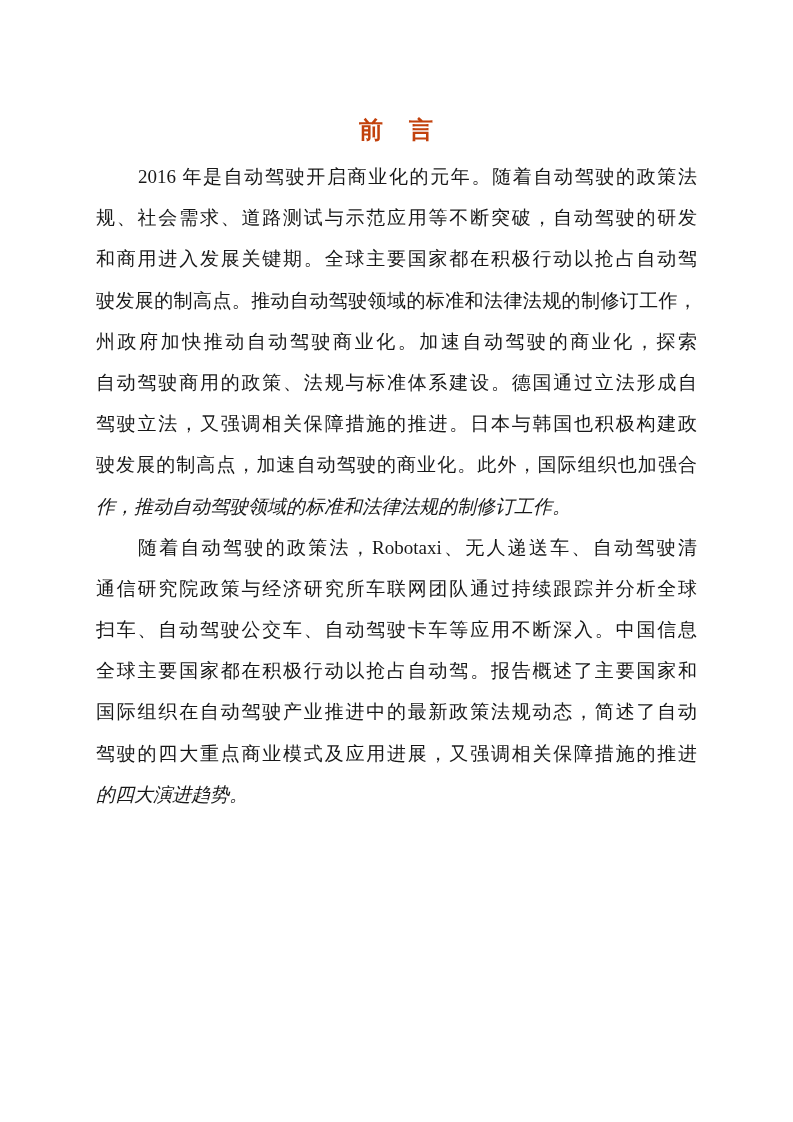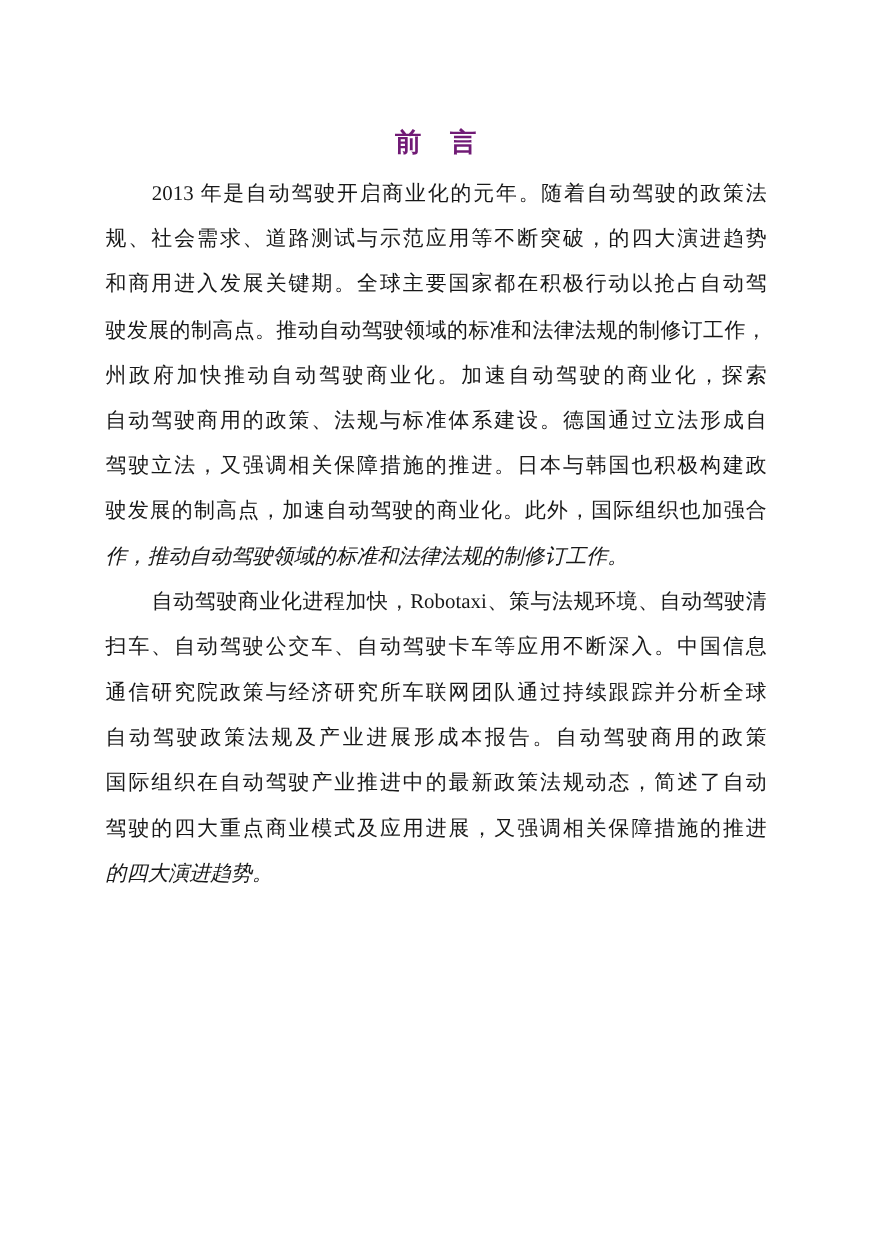--- a/index.html
+++ b/index.html
@@ -21,21 +21,21 @@
     top: 0;
     width: 601px;
   }
   .doc-title {
     margin: 112px 0 0 0;
     height: 36px;
     line-height: 36px;
     text-align: center;
     font-size: 24px;
     font-weight: 700;
-    color: #701a75;
+    color: #c2410c;
     letter-spacing: 1px;
     font-family: "Liberation Sans", "DejaVu Sans", sans-serif;
   }
   .body-text {
     margin-top: 8px;
     color: #181818;
   }
   .paragraph {
     margin: 0;
     padding: 0;
@@ -62,36 +62,36 @@
 <body>
 
 <div class="page">
   <div class="content">
 
     <h1 class="doc-title">前　言</h1>
 
     <div class="body-text">
 
       <div class="paragraph">
-        <div class="line indent">2013 年是自动驾驶开启商业化的元年。随着自动驾驶的政策法</div>
-        <div class="line">规、社会需求、道路测试与示范应用等不断突破，的四大演进趋势</div>
+        <div class="line indent">2016 年是自动驾驶开启商业化的元年。随着自动驾驶的政策法</div>
+        <div class="line">规、社会需求、道路测试与示范应用等不断突破，自动驾驶的研发</div>
         <div class="line">和商用进入发展关键期。全球主要国家都在积极行动以抢占自动驾</div>
         <div class="line">驶发展的制高点。推动自动驾驶领域的标准和法律法规的制修订工作，</div>
         <div class="line">州政府加快推动自动驾驶商业化。加速自动驾驶的商业化，探索</div>
         <div class="line">自动驾驶商用的政策、法规与标准体系建设。德国通过立法形成自</div>
         <div class="line">驾驶立法，又强调相关保障措施的推进。日本与韩国也积极构建政</div>
         <div class="line">驶发展的制高点，加速自动驾驶的商业化。此外，国际组织也加强合</div>
         <div class="line para-end">作，推动自动驾驶领域的标准和法律法规的制修订工作。</div>
       </div>
 
       <div class="paragraph">
-        <div class="line indent">自动驾驶商业化进程加快，Robotaxi、策与法规环境、自动驾驶清</div>
+        <div class="line indent">随着自动驾驶的政策法，Robotaxi、无人递送车、自动驾驶清</div>
+        <div class="line">通信研究院政策与经济研究所车联网团队通过持续跟踪并分析全球</div>
         <div class="line">扫车、自动驾驶公交车、自动驾驶卡车等应用不断深入。中国信息</div>
-        <div class="line">通信研究院政策与经济研究所车联网团队通过持续跟踪并分析全球</div>
-        <div class="line">自动驾驶政策法规及产业进展形成本报告。自动驾驶商用的政策</div>
+        <div class="line">全球主要国家都在积极行动以抢占自动驾。报告概述了主要国家和</div>
         <div class="line">国际组织在自动驾驶产业推进中的最新政策法规动态，简述了自动</div>
         <div class="line">驾驶的四大重点商业模式及应用进展，又强调相关保障措施的推进</div>
         <div class="line para-end">的四大演进趋势。</div>
       </div>
 
 
     </div>
   </div>
 </div>
 

